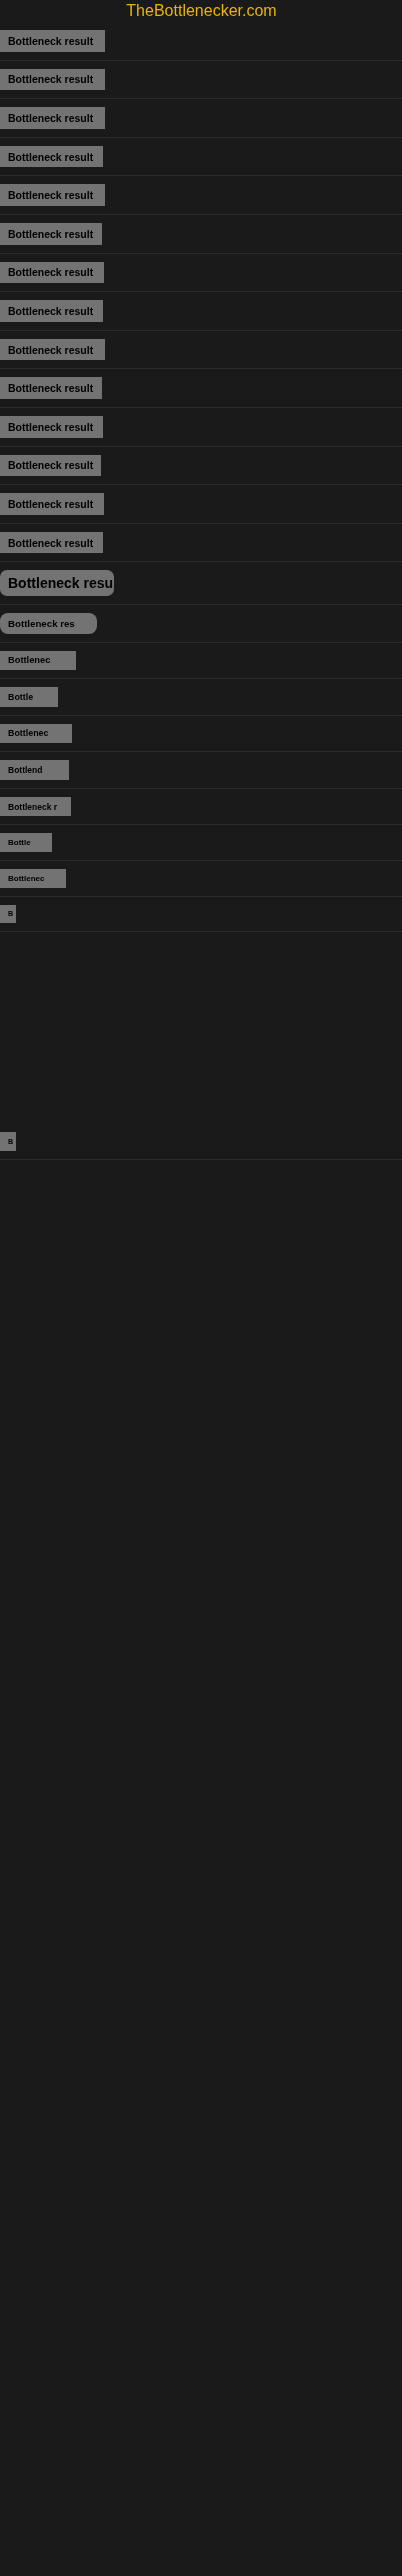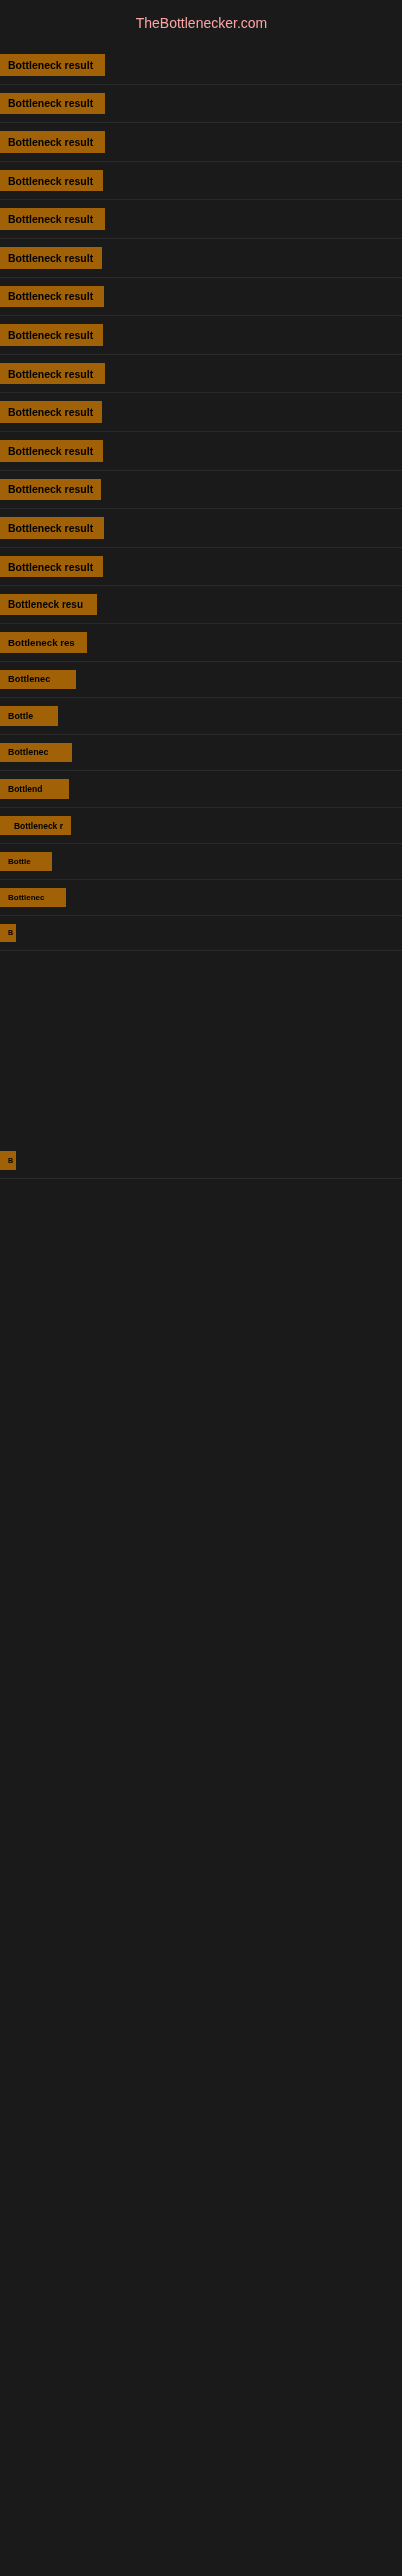--- a/index.html
+++ b/index.html
@@ -11,34 +11,34 @@
     body {
       width: 403px;
       min-height: 2576px;
       background-color: #1a1a1a;
       font-family: Arial, sans-serif;
       position: relative;
     }
 
     .site-title {
       text-align: center;
-      color: #fca5a5;
-      font-size: 14px;
-      padding: 15px 0;
+      color: #eab308;
+      font-size: 16px;
+      padding: 2px 0;
       background-color: #1a1a1a;
     }
 
     .bottleneck-item {
       display: flex;
       align-items: center;
       margin-bottom: 0;
     }
 
     .bottleneck-badge {
-      background-color: #a16207;
+      background-color: #737373;
       color: #000000;
       font-size: 10.5px;
       font-weight: bold;
       padding: 4.8px 8px;
       white-space: nowrap;
       overflow: hidden;
       display: inline-block;
     }
 
     .row-container {
@@ -54,28 +54,28 @@
     .row-5 .bottleneck-badge { width: 105px; }
     .row-6 .bottleneck-badge { width: 102px; }
     .row-7 .bottleneck-badge { width: 104px; }
     .row-8 .bottleneck-badge { width: 103px; }
     .row-9 .bottleneck-badge { width: 105px; }
     .row-10 .bottleneck-badge { width: 102px; }
     .row-11 .bottleneck-badge { width: 103px; }
     .row-12 .bottleneck-badge { width: 101px; }
     .row-13 .bottleneck-badge { width: 104px; }
     .row-14 .bottleneck-badge { width: 103px; }
-    .row-15 .bottleneck-badge { width: 97px; font-size: 10px; }
+    .row-15 .bottleneck-badge { width: 114px; font-size: 14px; border-radius: 7px; }
     .row-16 .bottleneck-badge { width: 81px; font-size: 9.7px; }
-    .row-17 .bottleneck-badge { width: 87px; font-size: 9.7px; }
+    .row-17 .bottleneck-badge { width: 97px; font-size: 9.7px; border-radius: 8px; }
     .row-18 .bottleneck-badge { width: 76px; font-size: 9.3px; }
     .row-19 .bottleneck-badge { width: 58px; font-size: 8.9px; }
     .row-20 .bottleneck-badge { width: 72px; font-size: 8.9px; }
     .row-21 .bottleneck-badge { width: 69px; font-size: 8.5px; }
-    .row-22 .bottleneck-badge { width: 71px; font-size: 8.5px; text-align: right; }
+    .row-22 .bottleneck-badge { width: 71px; font-size: 8.5px; }
     .row-23 .bottleneck-badge { width: 52px; font-size: 8px; }
     .row-24 .bottleneck-badge { width: 66px; font-size: 8px; }
     .row-25 .bottleneck-badge { width: 9.7px; font-size: 7.2px; overflow: hidden; }
     .row-30 .bottleneck-badge { width: 14.5px; font-size: 7.2px; overflow: hidden; }
 
     .spacer-large {
       height: 64px;
     }
   </style>
 </head>

